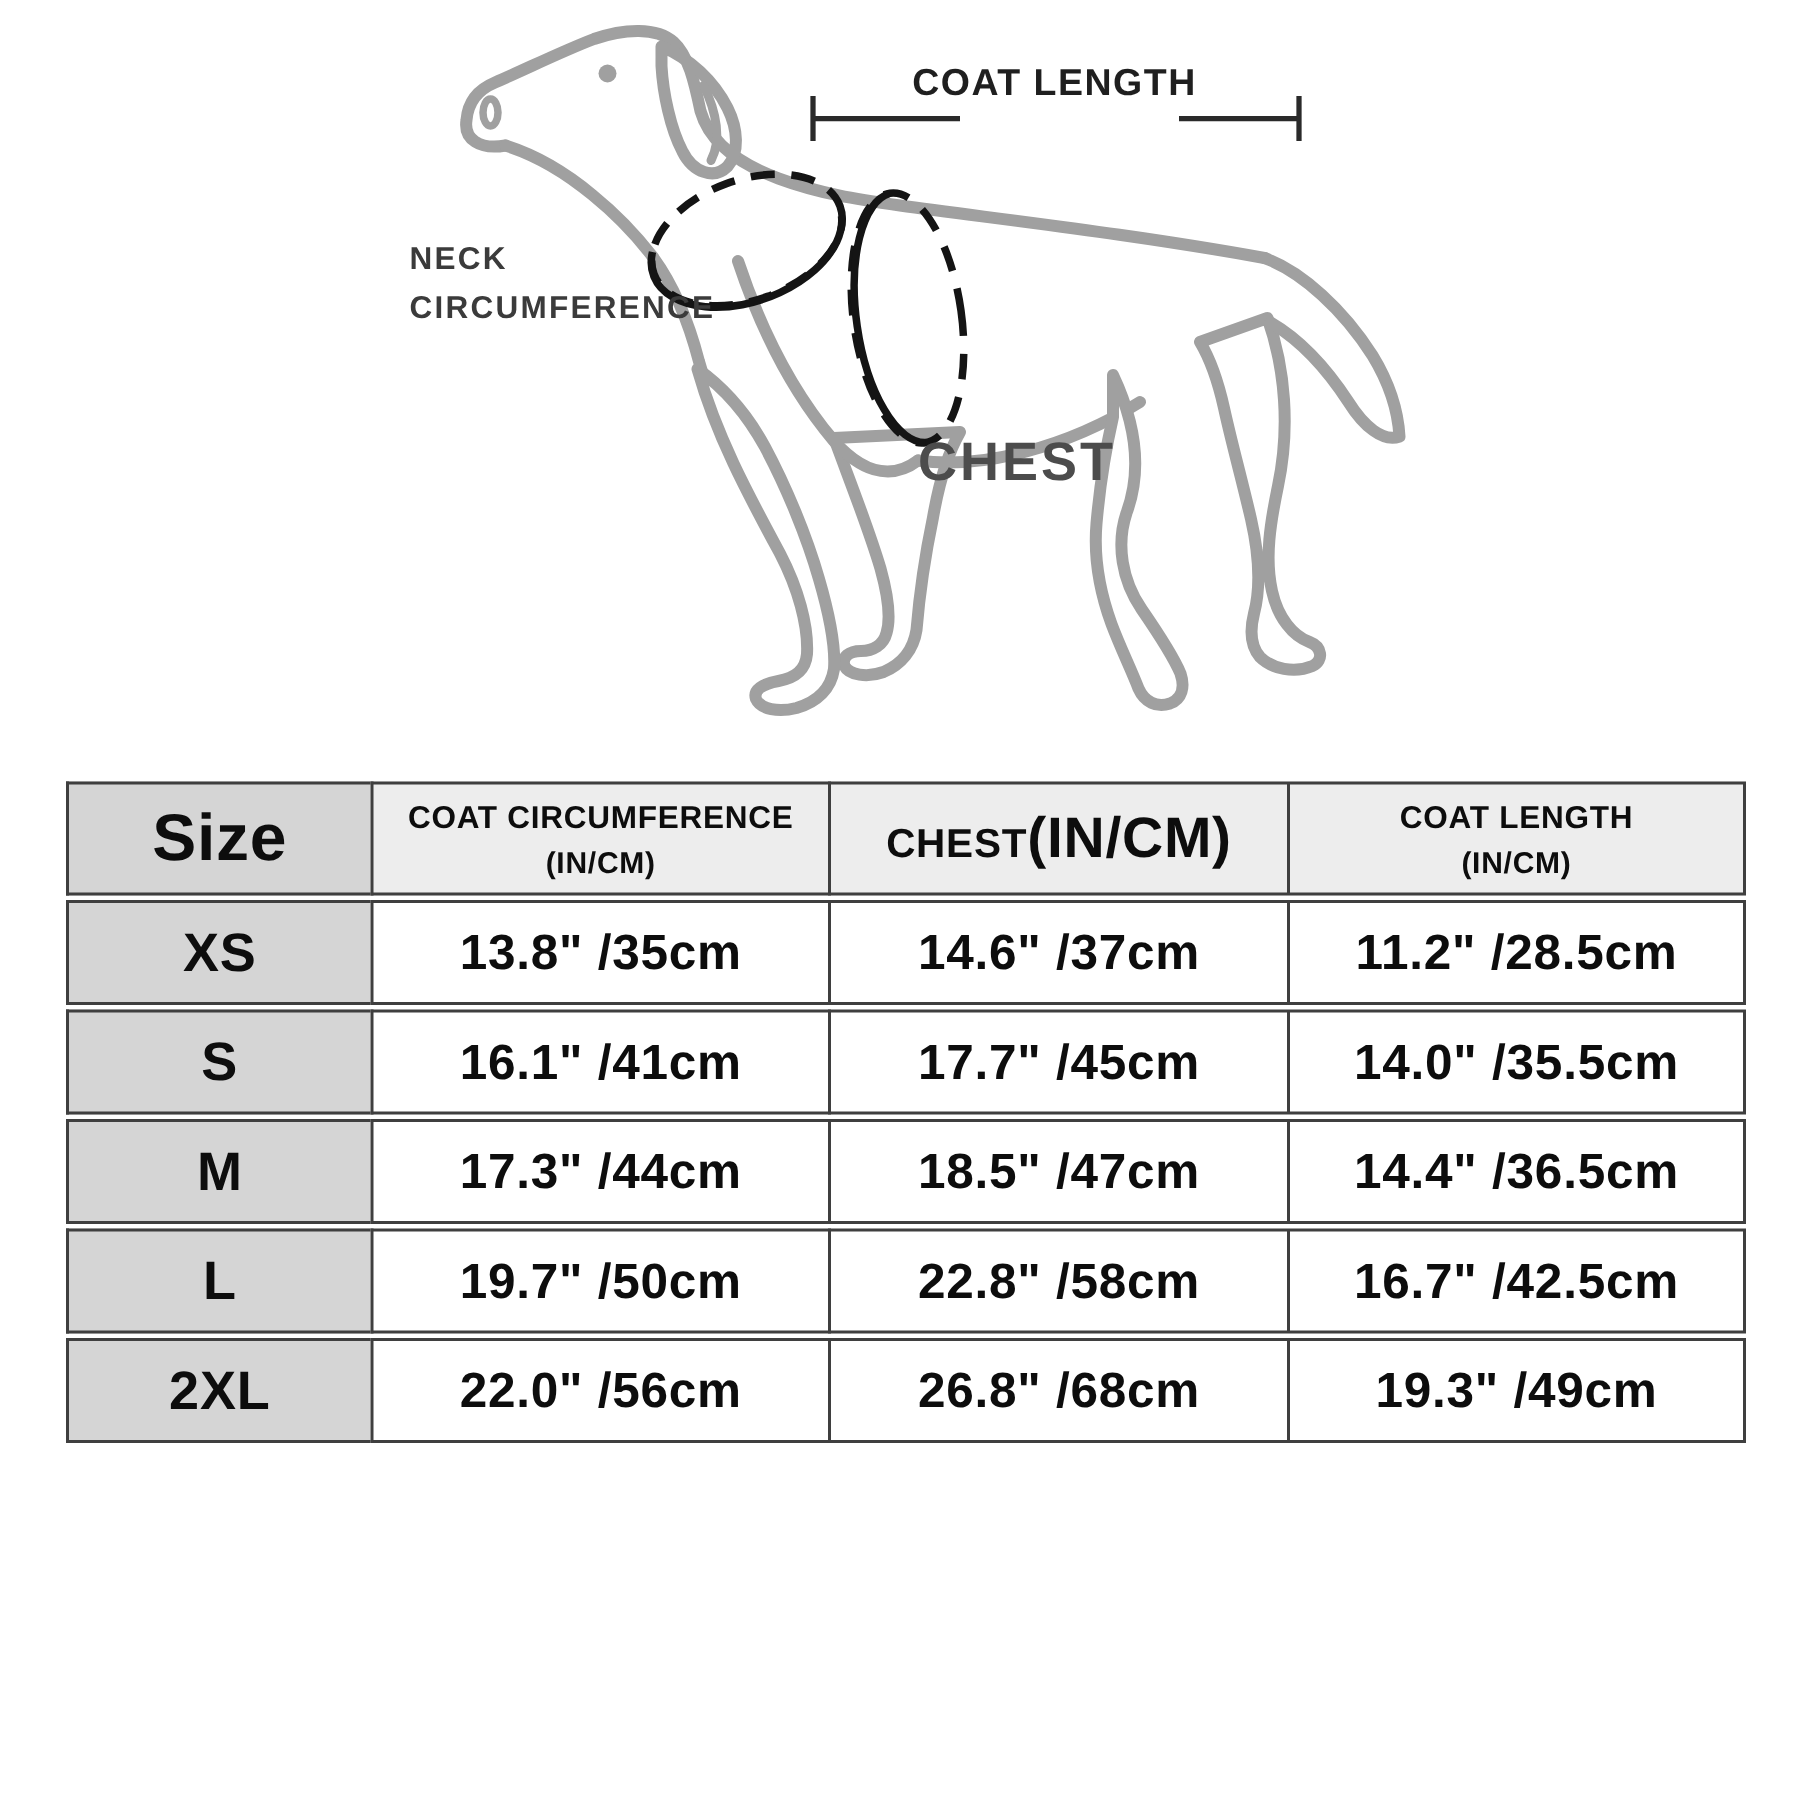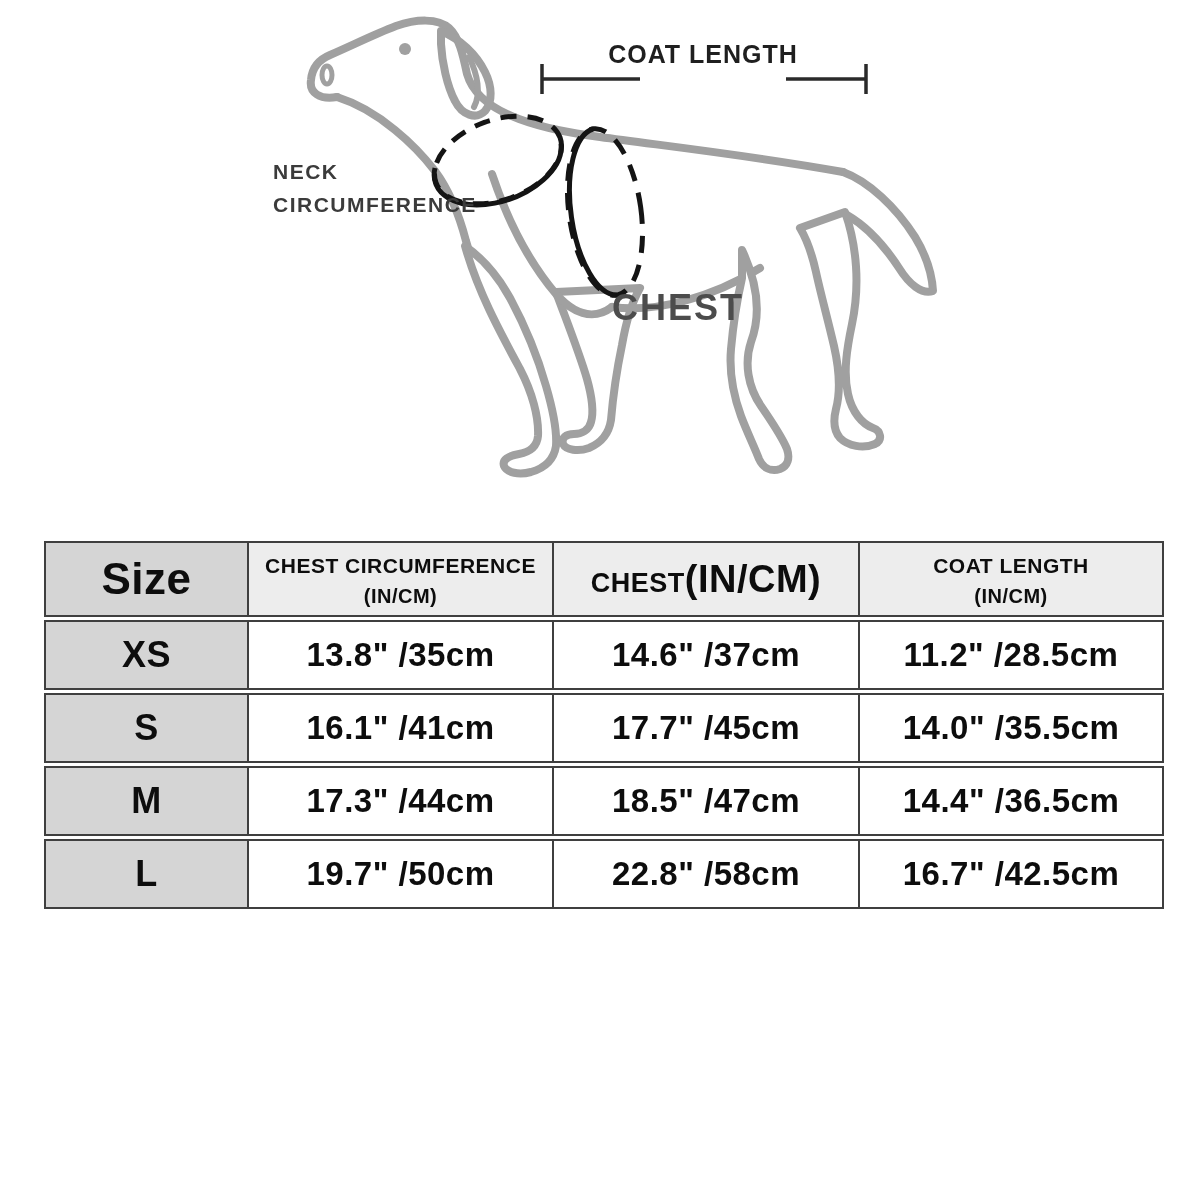--- a/index.html
+++ b/index.html
@@ -4,21 +4,21 @@
 <style>
   html,body{margin:0;padding:0;background:#ffffff;}
   .canvas{
     position:relative;width:1200px;height:1200px;background:#ffffff;overflow:hidden;
     font-family:"Liberation Sans", sans-serif;
     border-radius:23px;
   }
   .diagram{position:absolute;left:0;top:0;width:1200px;height:530px;}
   .svg-label{font-family:"Liberation Sans", sans-serif;font-weight:bold;}
 
-  .chart-wrap{position:absolute;left:44px;top:538px;width:944px;}
+  .chart-wrap{position:absolute;left:44px;top:518px;width:944px;}
   table.size-chart{
     border-collapse:separate;border-spacing:0 3px;width:1120px;table-layout:fixed;
     font-family:"Liberation Sans", sans-serif;color:#0d0d0d;
   }
   .size-chart th,.size-chart td{
     border-top:2px solid #3f3f3f;border-bottom:2px solid #3f3f3f;border-left:2px solid #3f3f3f;
     text-align:center;vertical-align:middle;padding:0;
   }
   .size-chart th:last-child,.size-chart td:last-child{border-right:2px solid #3f3f3f;}
   .size-chart th{height:72px;background:#ededed;font-weight:bold;}
@@ -96,21 +96,21 @@
       <colgroup>
         <col style="width:203px">
           <col style="width:305px">
           <col style="width:306px">
           <col style="width:306px">
       </colgroup>
       <thead>
         <tr>
           <th class="col-size">Size</th>
           <th>
-            <div class="h-main">CHEST CIRCUMFERENCE</div>
+            <div class="h-main">COAT CIRCUMFERENCE</div>
             <div class="h-sub">(IN/CM)</div>
           </th>
           <th>
             <span class="h-chest-small">CHEST</span><span class="h-chest-big">(IN/CM)</span>
           </th>
           <th>
             <div class="h-main">COAT LENGTH</div>
             <div class="h-sub">(IN/CM)</div>
           </th>
         </tr>
@@ -133,17 +133,23 @@
             <td>17.3" /44cm</td>
             <td>18.5" /47cm</td>
             <td>14.4" /36.5cm</td>
           </tr>
           <tr>
             <td class="col-size">L</td>
             <td>19.7" /50cm</td>
             <td>22.8" /58cm</td>
             <td>16.7" /42.5cm</td>
           </tr>
+          <tr>
+            <td class="col-size">2XL</td>
+            <td>22.0" /56cm</td>
+            <td>26.8" /68cm</td>
+            <td>19.3" /49cm</td>
+          </tr>
         </tbody>
     </table>
   </div>
 
 </div>
 
 </body></html>

